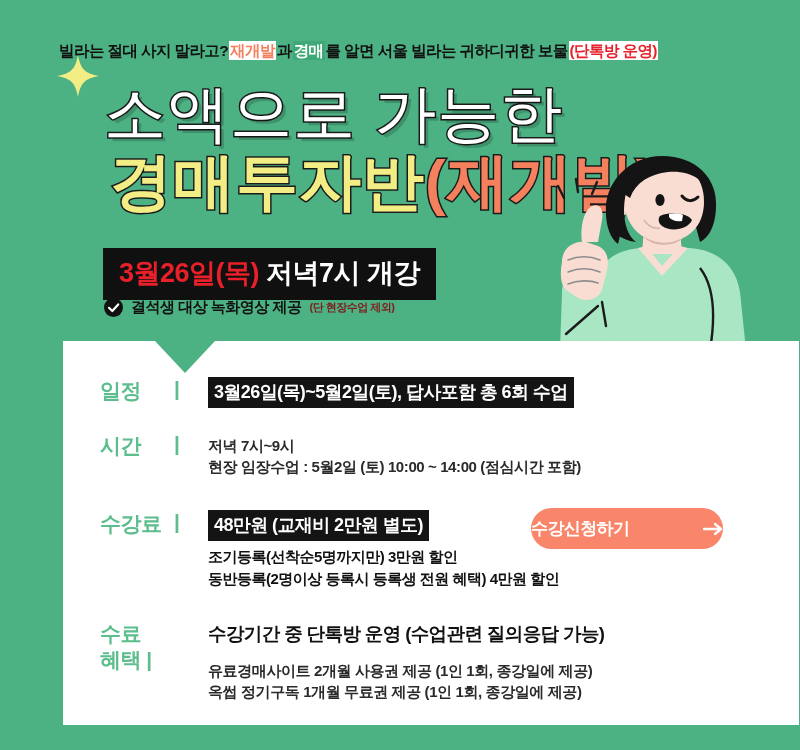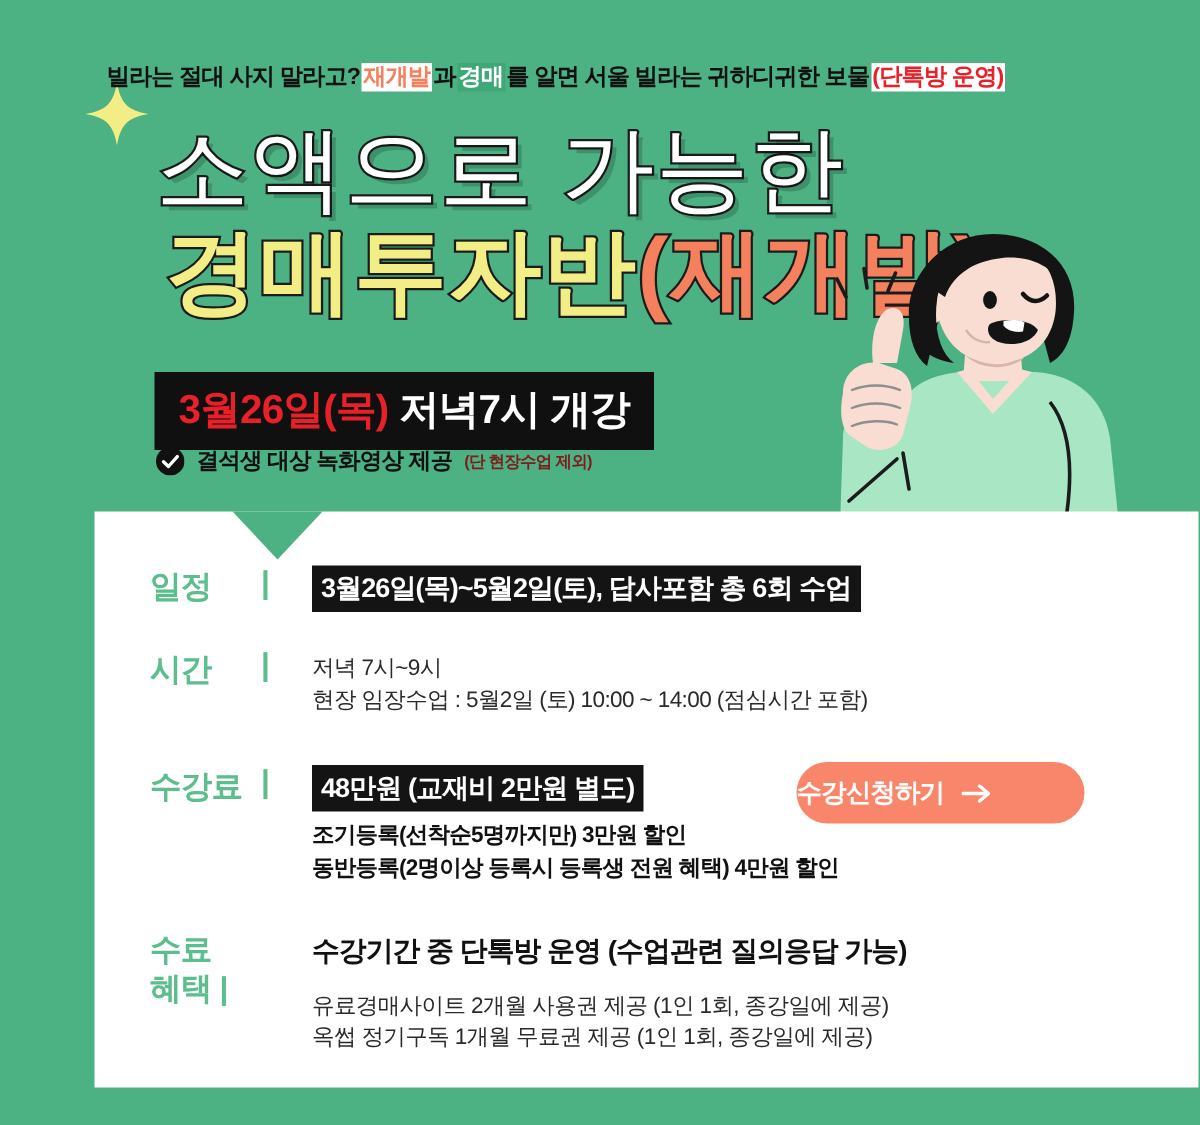--- a/index.html
+++ b/index.html
@@ -20,21 +20,20 @@
     width:42px; height:42px;
   }
 
   
   .tagline {
     position:absolute; left:0; top:41px; width:716px;
     text-align:center;
     font-size:15.5px; font-weight:bold; color:#111;
     letter-spacing:-0.6px;
     white-space:nowrap;
-    margin-left:12px;
   }
   .tagline span { padding:1px 1px; }
   .hl-white-orange { background:#ffffff; color:#F4805E; padding:2px 2px; }
   .hl-green-white  { background:#3FA877; color:#ffffff; padding:2px 2px; }
   .hl-white-red    { background:#ffffff; color:#E8202A; padding:2px 3px; }
 
   
   .headline {
     position:absolute; left:104px; top:84px;
     line-height:0.96;
@@ -115,37 +114,38 @@
     display:inline-block;
     background:#141414; color:#ffffff;
     font-size:18px; font-weight:bold;
     padding:3px 6px 4px 6px;
     letter-spacing:-0.6px; white-space:nowrap;
   }
   .plain-line {
     font-size:15px; color:#2a2a2a;
     letter-spacing:-0.4px; line-height:1.42;
     white-space:nowrap;
+    font-weight:bold;
   }
   .bold-line {
     font-size:15px; color:#111; font-weight:bold;
     letter-spacing:-0.5px; line-height:1.5;
     white-space:nowrap;
   }
   .head-bold {
     font-size:18.5px; font-weight:bold; color:#111;
     letter-spacing:-0.6px; white-space:nowrap;
   }
 
   
   .cta {
     position:absolute; left:468px; top:167px;
     width:192px; height:41px;
     background:#F9866A; border-radius:21px;
-    display:flex; align-items:center; justify-content:flex-start; gap:12px;
+    display:flex; align-items:center; justify-content:space-between; gap:12px;
     cursor:pointer;
   }
   .cta-label { font-size:17px; font-weight:bold; color:#ffffff; letter-spacing:-0.6px; }
   .cta-arrow { width:20px; height:14px; }
 </style>
 </head>
 <body>
 
 <div id="poster">
 

